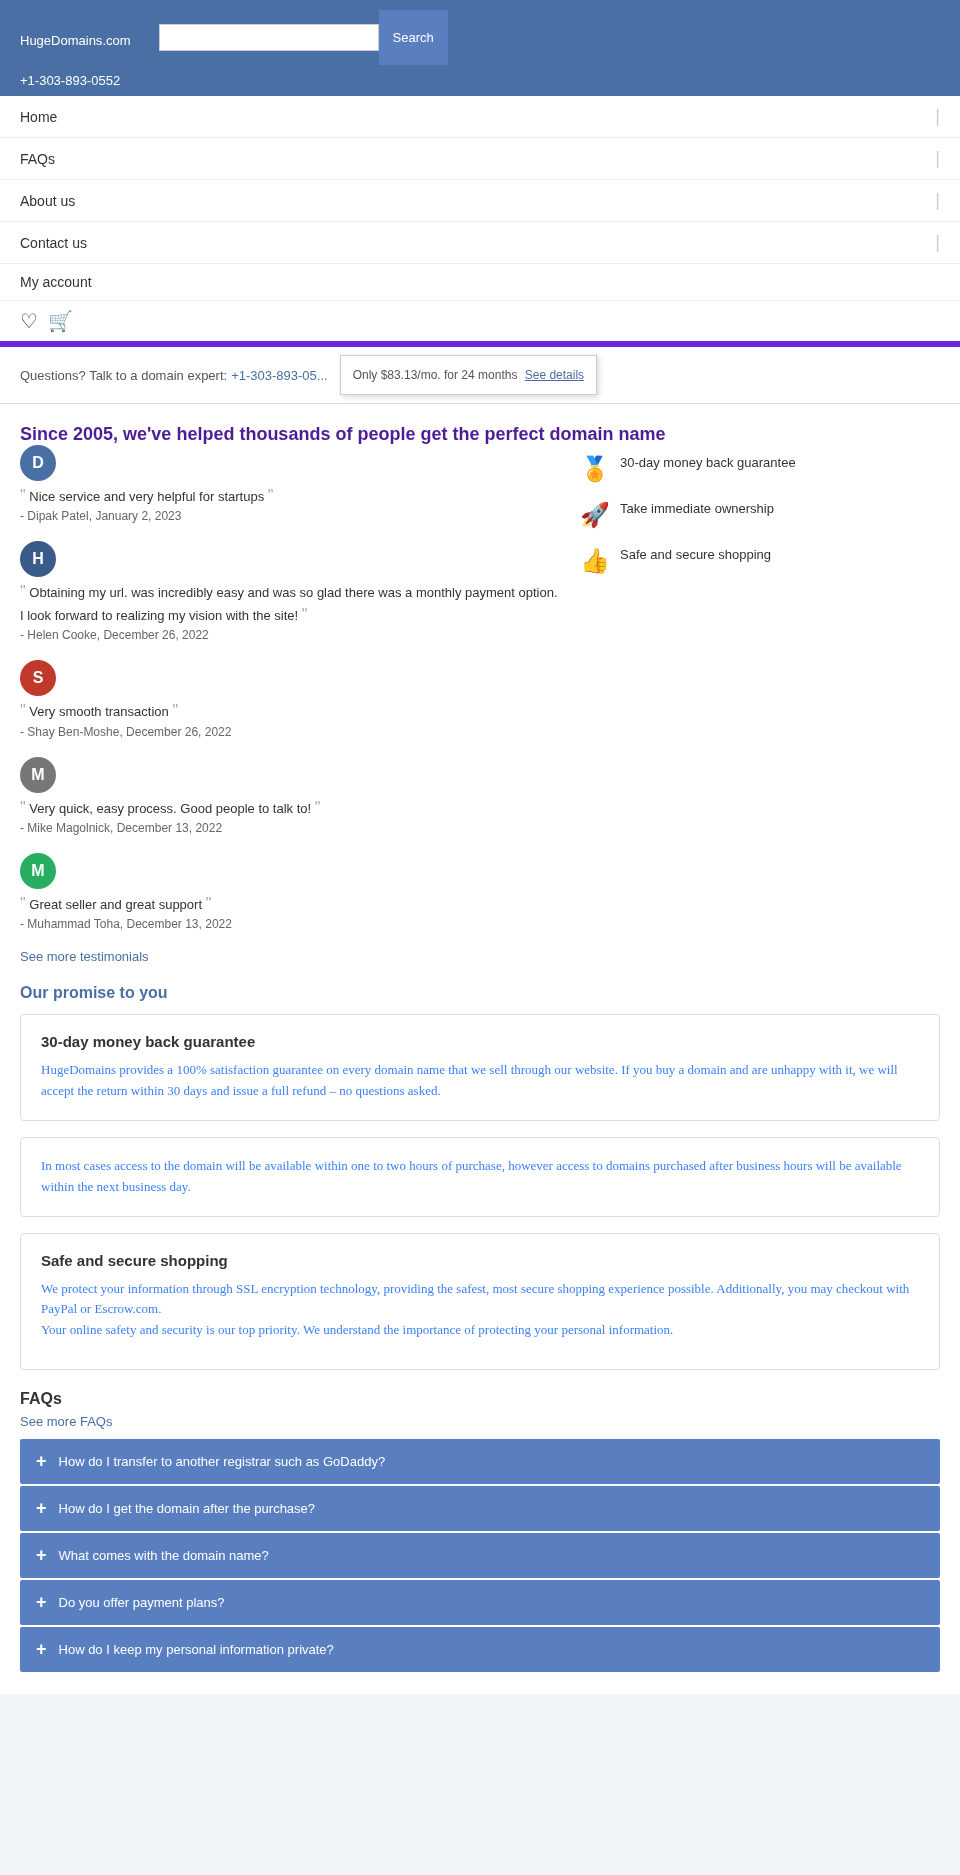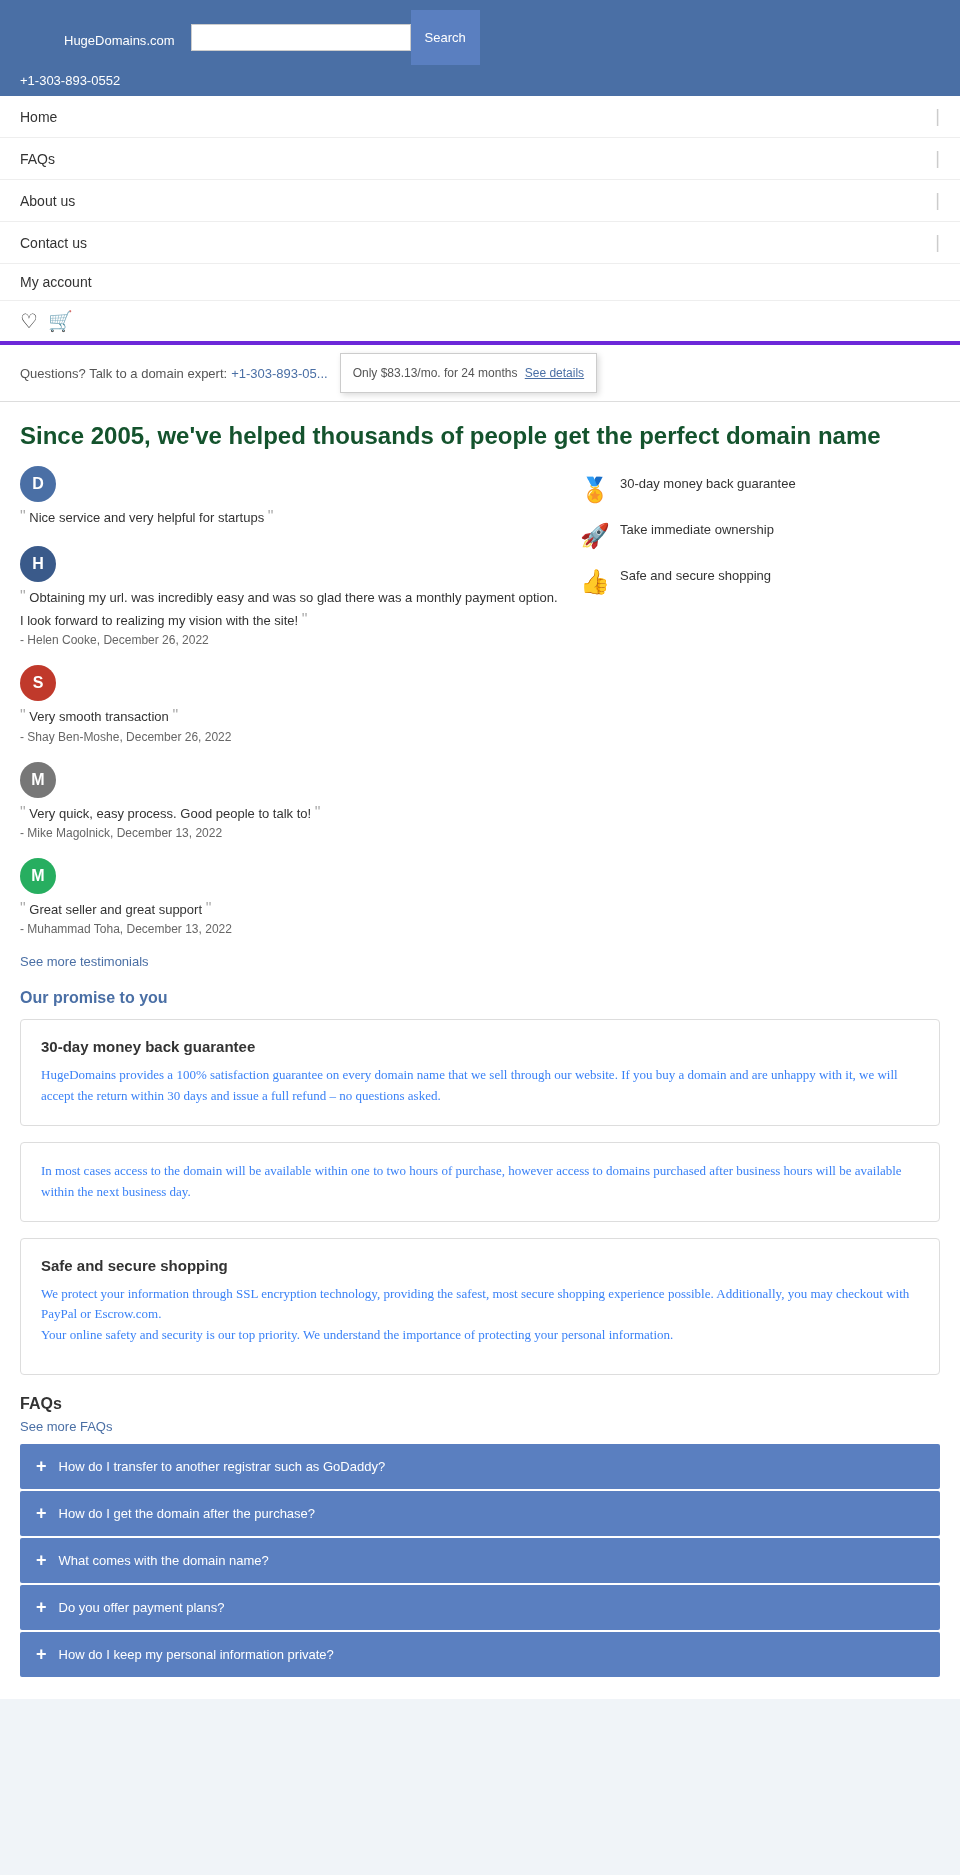--- a/index.html
+++ b/index.html
@@ -1,42 +1,42 @@
 <!DOCTYPE html>
 <html><head>
   <meta charset="utf-8">
   <style>
     * { box-sizing: border-box; margin: 0; padding: 0; }
     body { font-family: Arial, Helvetica, sans-serif; font-size: 14px; color: #333; background: #f0f4f8; width: 960px; }
 
     
     .header { background: #4a6fa5; padding: 10px 20px 8px; }
-    .header-top { display: flex; align-items: center; gap: 16px; margin-bottom: 8px; margin-left: 44px; }
+    .header-top { display: flex; align-items: center; gap: 28px; margin-bottom: 8px; }
     .logo { color: white; font-size: 22px; font-weight: bold; }
     .logo span { font-size: 13px; font-weight: normal; }
     .search-bar { display: flex; align-items: center; }
     .search-bar input { width: 220px; padding: 5px 8px; border: 1px solid #ccc; font-size: 13px; }
     .search-bar button { background: #5a7fc0; color: white; border: none; padding: 20px 14px; cursor: pointer; font-size: 13px; }
     .phone { color: white; font-size: 13px; margin-top: 4px; }
 
     
-    .nav { background: white; border-bottom: 4px solid #6d28d9; }
+    .nav { background: white; border-bottom: 6px solid #6d28d9; }
     .nav-item { display: flex; align-items: center; justify-content: space-between; padding: 10px 20px; border-bottom: 1px solid #eee; cursor: pointer; }
     .nav-item:last-child { border-bottom: none; }
     .nav-icons { display: flex; gap: 10px; padding: 8px 20px; }
 
     
     .tooltip-bar { background: white; border-bottom: 1px solid #ddd; padding: 8px 20px; font-size: 13px; color: #555; display: flex; align-items: center; gap: 4px; }
     .tooltip-bubble { background: white; border: 1px solid #ccc; padding: 12px 12px; font-size: 12px; box-shadow: 2px 2px 6px rgba(0,0,0,0.15); display: inline-block; }
 
     
     .main { background: white; padding: 20px; }
 
     
-    .section-title { color: #14532d; font-size: 24px; font-weight: bold; margin-bottom: 16px; }
+    .section-title { color: #4c1d95; font-size: 18px; font-weight: bold; }
 
     
     .content-row { display: flex; gap: 20px; margin-bottom: 20px; }
     .testimonials { flex: 1.5; }
     .features { flex: 1; padding-top: 10px; }
 
     .testimonial { margin-bottom: 18px; }
     .avatar { width: 36px; height: 36px; border-radius: 50%; display: flex; align-items: center; justify-content: center; font-weight: bold; color: white; font-size: 16px; margin-bottom: 4px; }
     .avatar.blue { background: #4a6fa5; }
     .avatar.blue2 { background: #3a5a8a; }
@@ -125,20 +125,21 @@
 
     <div class="testimonials">
 
       <div class="testimonial">
         <div class="avatar blue">D</div>
         <div class="quote-text">
           <span style="color:#aaa;font-size:16px;">"</span>
           <span>Nice service and very helpful for startups</span>
           <span style="color:#aaa;font-size:16px;">"</span>
         </div>
+        <div class="quote-author">- <span>Dipak Patel, January 2, 2023</span></div>
       </div>
 
       <div class="testimonial">
         <div class="avatar blue2">H</div>
         <div class="quote-text">
           <span style="color:#aaa;font-size:16px;">"</span>
           <span>Obtaining my url. was incredibly easy and was so glad there was a monthly payment option. I look forward to realizing my vision with the site!</span>
           <span style="color:#aaa;font-size:16px;">"</span>
         </div>
         <div class="quote-author">- <span>Helen Cooke, December 26, 2022</span></div>

